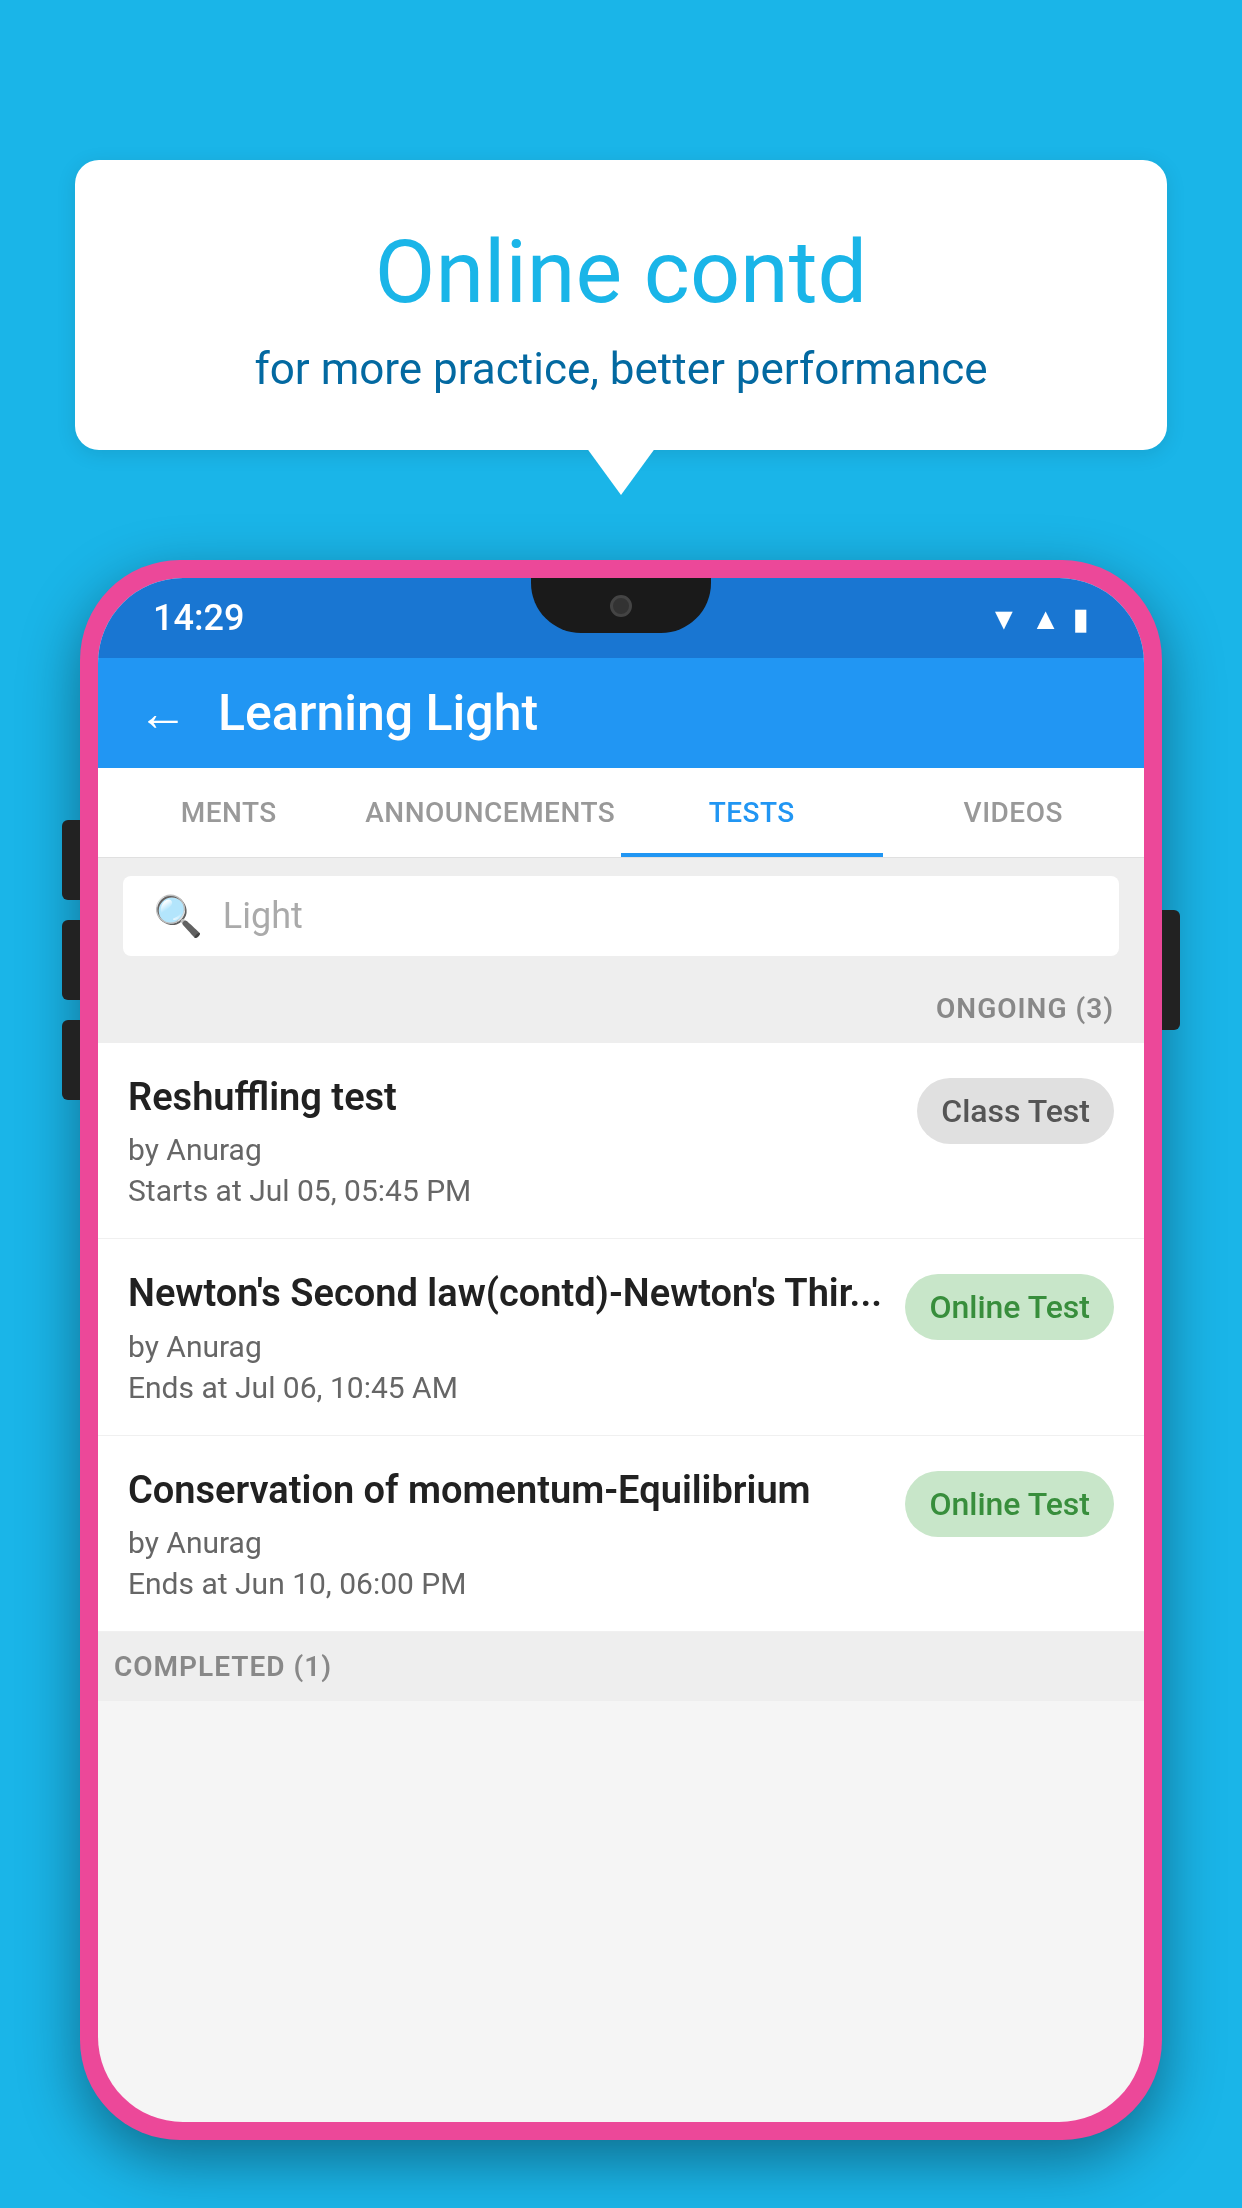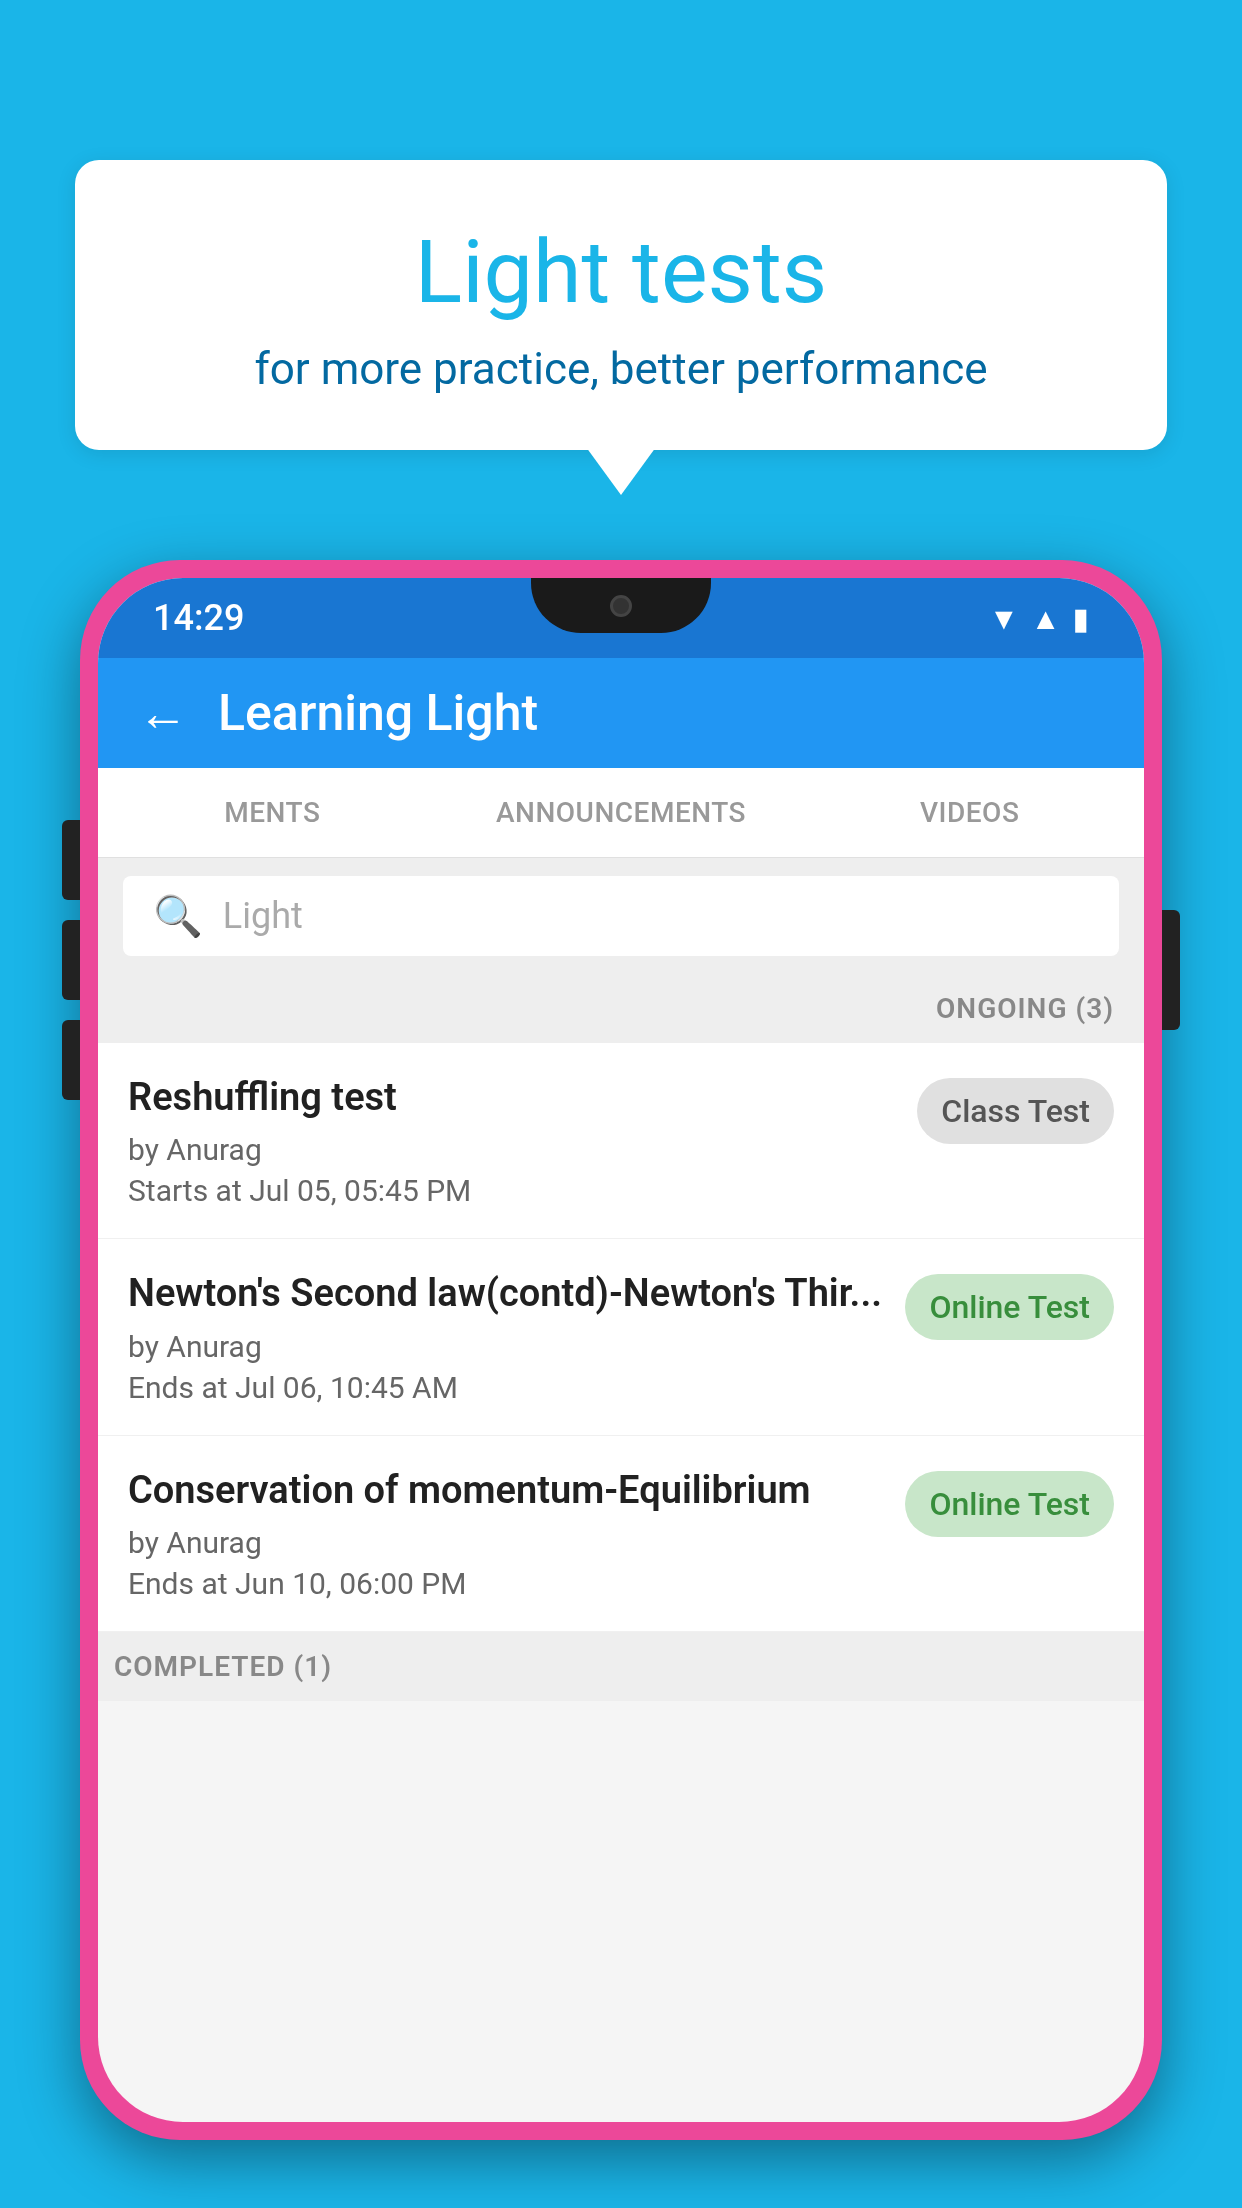--- a/index.html
+++ b/index.html
@@ -312,21 +312,21 @@
       color: #888;
       font-weight: 600;
       letter-spacing: 1px;
       text-transform: uppercase;
     }
   </style>
 </head>
 <body>
 
 <div class="speech-bubble">
-  <div class="bubble-title">Light tests</div>
+  <div class="bubble-title">Online contd</div>
   <div class="bubble-subtitle">for more practice, better performance</div>
 </div>
 
 <div class="phone-wrapper">
   <div class="phone-outer">
     <div class="phone-screen">
 
       <div class="status-bar">
         <span class="status-time">14:29</span>
         <div class="notch">
@@ -343,20 +343,23 @@
         <span class="back-arrow">←</span>
         <span class="app-title">Learning Light</span>
       </div>
 
       <div class="tab-bar">
         <div class="tab-item">
           <span>MENTS</span>
         </div>
         <div class="tab-item">
           <span>ANNOUNCEMENTS</span>
+        </div>
+        <div class="tab-item active">
+          <span>TESTS</span>
         </div>
         <div class="tab-item">
           <span>VIDEOS</span>
         </div>
       </div>
 
       <div class="search-container">
         <div class="search-bar">
           <span class="search-icon-svg">🔍</span>
           <span class="search-placeholder">Light</span>

